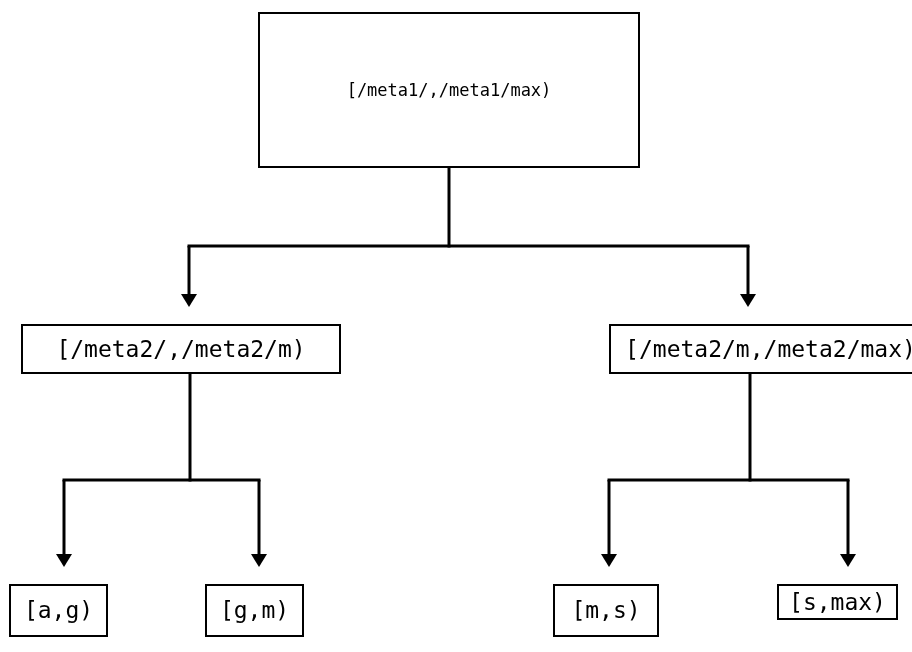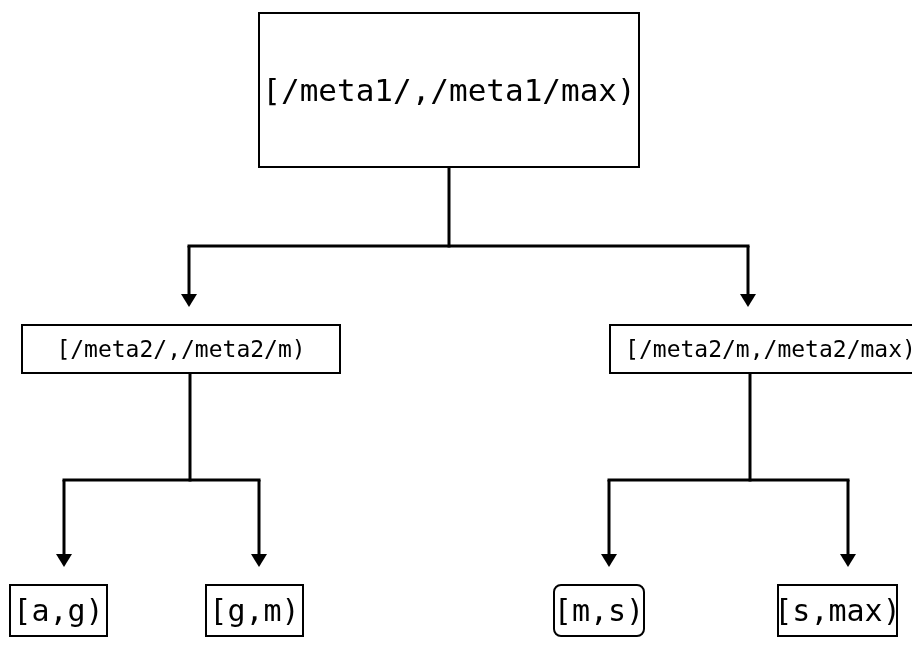--- a/index.html
+++ b/index.html
@@ -35,23 +35,23 @@
     justify-content: center;
     color: #000000;
     white-space: pre;
     letter-spacing: 0;
   }
   .node-label {
     display: block;
     line-height: 1;
     white-space: pre;
   }
-  .level-root .node-label { font-size: 31px; }
+  .level-root .node-label { font-size: 17px; }
   .level-mid  .node-label { font-size: 23px; }
-  .level-leaf .node-label { font-size: 30px; }
+  .level-leaf .node-label { font-size: 23px; }
 </style>
 </head>
 <body>
 
 <div id="diagram-root">
 
   <svg id="edge-layer" viewBox="0 0 912 652" xmlns="http://www.w3.org/2000/svg">
 
     <g>
       <line x1="449" y1="168" x2="449" y2="247.5" stroke="#000" stroke-width="3"></line>
@@ -94,21 +94,21 @@
   </div>
 
   <div class="node-box level-leaf" style="left: 9px; top: 584px; width: 99px; height: 53px;">
     <span class="node-label">[a,g)</span>
   </div>
 
   <div class="node-box level-leaf" style="left: 205px; top: 584px; width: 99px; height: 53px; text-align: right;">
     <span class="node-label">[g,m)</span>
   </div>
 
-  <div class="node-box level-leaf" style="left: 553px; top: 584px; width: 92px; height: 53px; border-radius: 8px;">
+  <div class="node-box level-leaf" style="left: 553px; top: 584px; width: 106px; height: 53px;">
     <span class="node-label">[m,s)</span>
   </div>
 
-  <div class="node-box level-leaf" style="left: 777px; top: 584px; width: 121px; height: 53px;">
+  <div class="node-box level-leaf" style="left: 777px; top: 584px; width: 121px; height: 36px;">
     <span class="node-label">[s,max)</span>
   </div>
 
 </div>
 
 </body></html>

